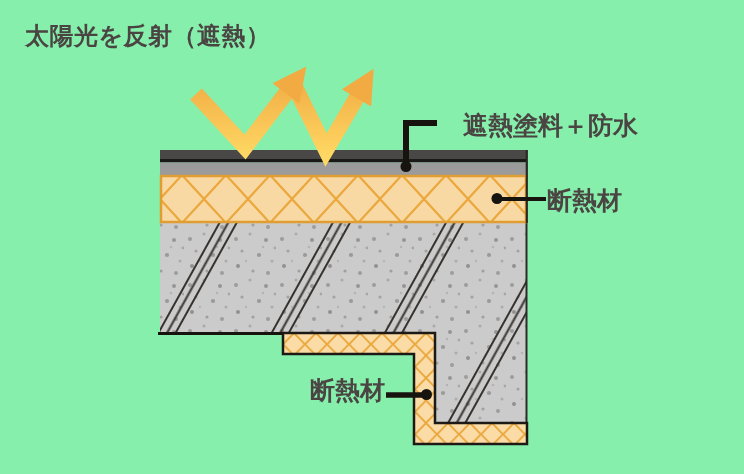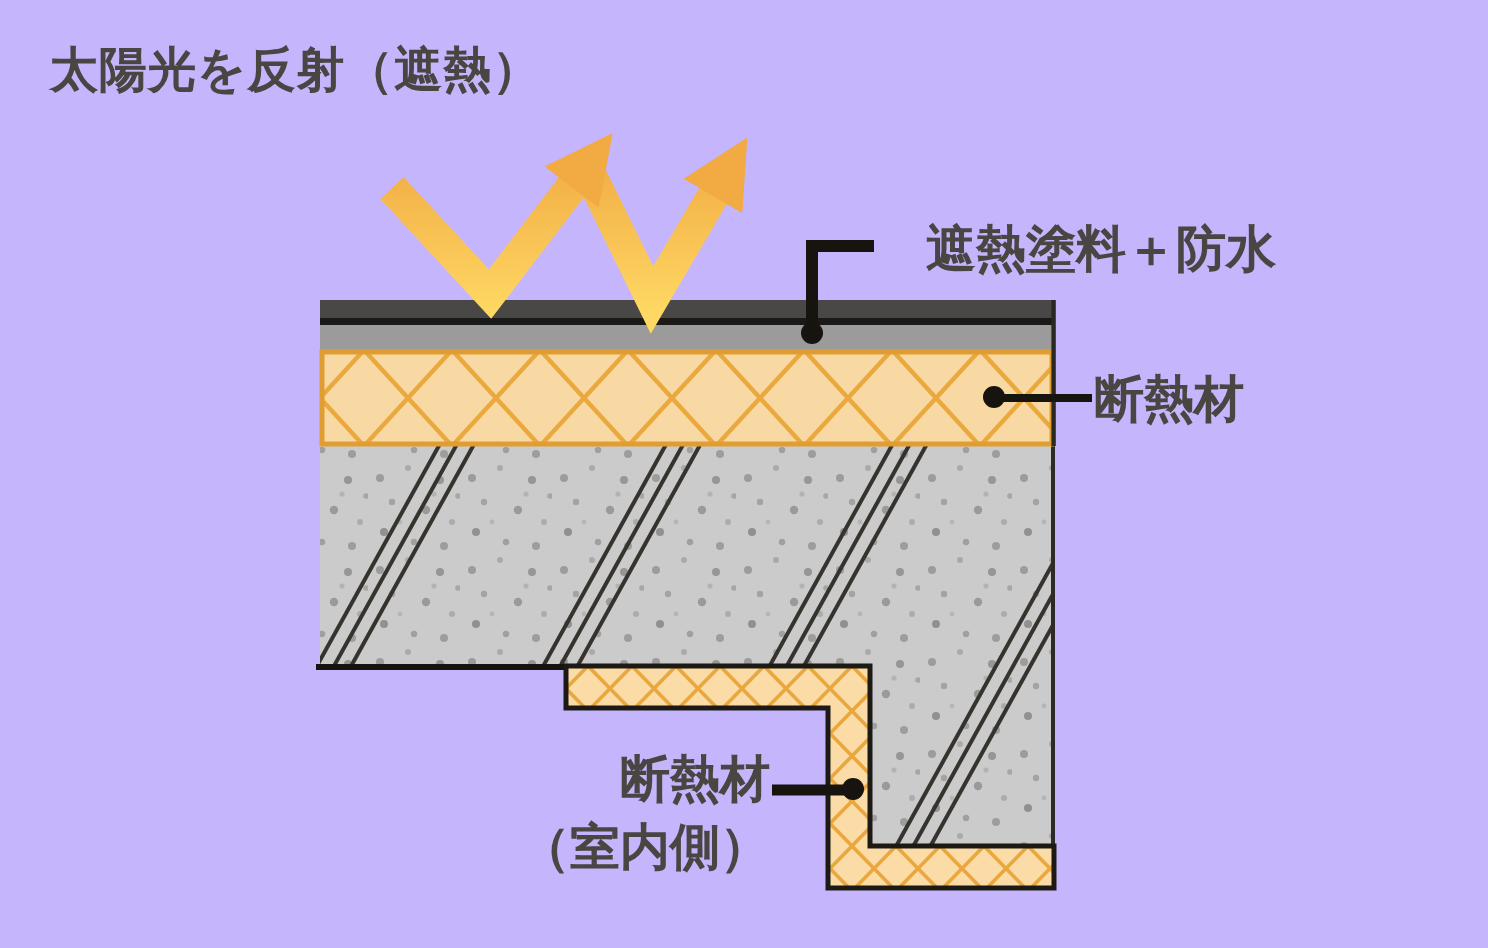--- a/index.html
+++ b/index.html
@@ -1,19 +1,19 @@
 <!DOCTYPE html>
 <html><head>
 <meta charset="utf-8">
 <style>
   html,body{margin:0;padding:0;}
   #canvas{
     position:relative;
     width:744px;height:474px;
-    background:#c4b5fd;
+    background:#86efac;
     overflow:hidden;
     font-family:"Liberation Sans","DejaVu Sans",sans-serif;
   }
   #diagram-svg{position:absolute;left:0;top:0;}
   .lbl{
     position:absolute;
     color:#4a4542;
     font-weight:700;
     white-space:nowrap;
   }
@@ -108,15 +108,14 @@
   </svg>
 
   <div id="title-label" class="lbl">太陽光を反射（遮熱）</div>
 
   <div id="coating-label" class="lbl">遮熱塗料＋防水</div>
 
   <div id="insulation-label" class="lbl">断熱材</div>
 
   <div id="interior-insulation-label" class="lbl">
     <span>断熱材</span>
-    <span>（室内側）</span>
   </div>
 </div>
 
 </body></html>

